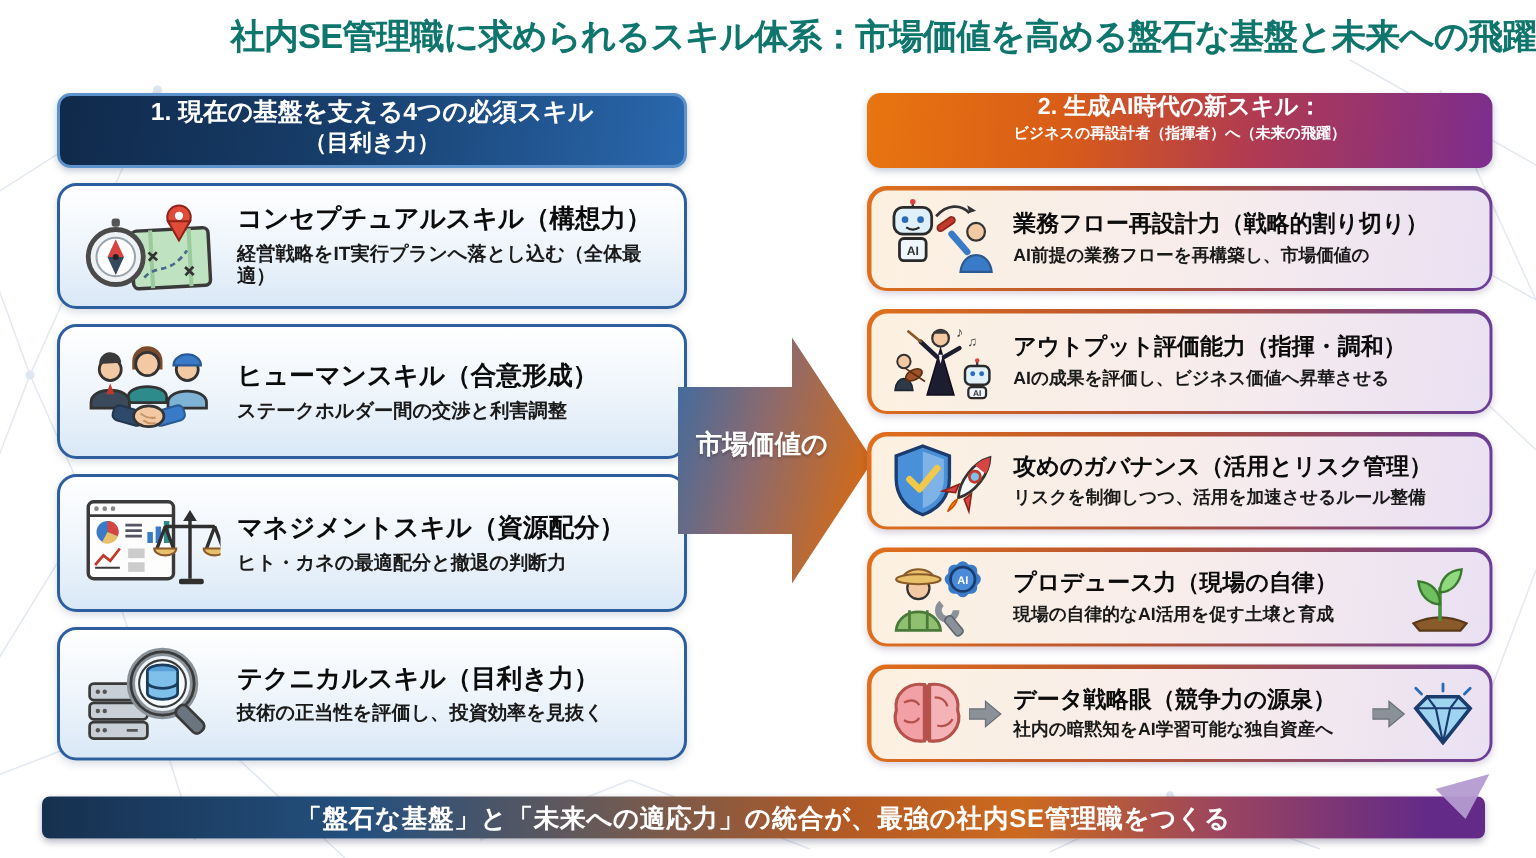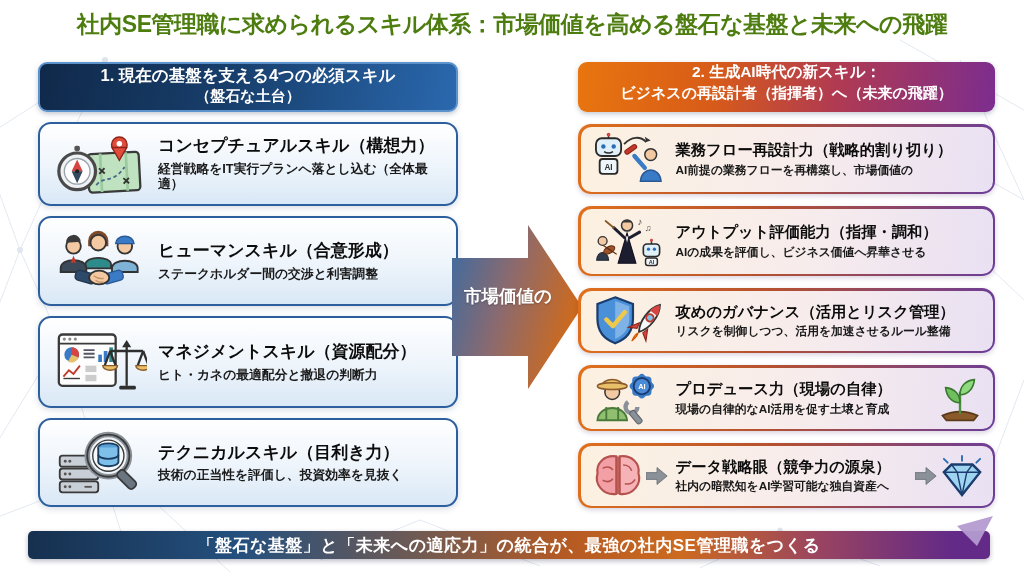--- a/index.html
+++ b/index.html
@@ -1,20 +1,20 @@
 <!DOCTYPE html>
 <html lang="ja"><head>
 <meta charset="utf-8">
 <style>
   html,body{margin:0;padding:0;background:#fff;}
   .stage{position:relative;width:1024px;height:572px;overflow:hidden;background:#ffffff;
          font-family:"Liberation Sans","DejaVu Sans",sans-serif;}
   .mesh{position:absolute;inset:0;pointer-events:none;}
-  .page-title{position:absolute;left:0;right:0;top:9px;text-align:center;
-              font-size:23px;font-weight:800;color:#4d7c0f;letter-spacing:-0.5px;}
+  .page-title{position:absolute;left:0;right:0;top:9px;text-align:right;
+              font-size:23px;font-weight:800;color:#0f766e;letter-spacing:-0.5px;}
   
   .col{position:absolute;top:62px;display:flex;flex-direction:column;}
   .col-left{left:38px;width:420px;gap:10px;}
   .col-right{left:578px;width:417px;gap:12px;}
   .col-header{border-radius:9px;color:#fff;text-align:center;display:flex;flex-direction:column;
               box-sizing:border-box;box-shadow:0 2px 5px rgba(20,40,80,.25);}
   .lheader{height:50px;border:2px solid #5d93cd;
            background:linear-gradient(100deg,#10294a 0%,#173e6b 45%,#2a68ae 100%);}
   .rheader{height:50px;background:linear-gradient(95deg,#e8750f 0%,#d85c18 32%,#b03a52 62%,#7c2d8e 100%);}
   .hl1{font-size:16.5px;font-weight:800;line-height:1.35;}
@@ -70,21 +70,21 @@
       <circle cx="950" cy="230" r="2.5"></circle>
         <circle cx="780" cy="530" r="2.5"></circle>
     </g>
   </svg>
 
   <div class="page-title">社内SE管理職に求められるスキル体系：市場価値を高める盤石な基盤と未来への飛躍</div>
 
   <div class="col col-left">
     <div class="col-header lheader">
       <div class="hl1">1. 現在の基盤を支える4つの必須スキル</div>
-      <div class="hl2">（盤石な土台）</div>
+      <div class="hl2">（目利き力）</div>
     </div>
 
     <div class="lbox" style="height:84px;">
       <div class="iconwrap">
         <svg width="92" height="66" viewBox="0 0 100 72">
           <g transform="rotate(-3 62 44)">
             <rect x="36" y="24" width="56" height="42" rx="4" fill="#bfe3c0" stroke="#3a3a3a" stroke-width="2.5"></rect>
             <path d="M50,24 V66 M78,24 V66" stroke="#9cc99e" stroke-width="3"></path>
             <path d="M44,58 C54,48 62,58 76,40" stroke="#4a6a8a" stroke-width="2" stroke-dasharray="4,3" fill="none"></path>
             <path d="M48,40 l6,6 m0,-6 l-6,6 M74,52 l6,6 m0,-6 l-6,6" stroke="#333" stroke-width="2"></path>
@@ -215,21 +215,21 @@
     </defs>
     <polygon points="0,36 76,36 76,3 130,85 76,167 76,134 0,134" fill="url(#agrad)"></polygon>
   </svg>
   <div class="arrow-label">
     <div>市場価値の</div>
   </div>
 
   <div class="col col-right">
     <div class="col-header rheader">
       <div class="hl1" style="font-size:15.5px;">2. 生成AI時代の新スキル：</div>
-      <div class="hl2" style="font-size:15px;">ビジネスの再設計者（指揮者）へ（未来の飛躍）</div>
+      <div class="hl2" style="font-size:10px;">ビジネスの再設計者（指揮者）へ（未来の飛躍）</div>
     </div>
 
     <div class="rbox" style="height:70px;">
       <div class="rbox-inner">
         <div class="iconwrap">
           <svg width="74" height="56" viewBox="0 0 100 72">
             <path d="M21,8 V3" stroke="#333" stroke-width="2"></path>
               <circle cx="21" cy="3" r="2.5" fill="#d64541"></circle>
             <rect x="4" y="8" width="34" height="24" rx="8" fill="#dff0f8" stroke="#2a2a2a" stroke-width="2.5"></rect>
             <circle cx="14" cy="19" r="3" fill="#2a6db5"></circle>

